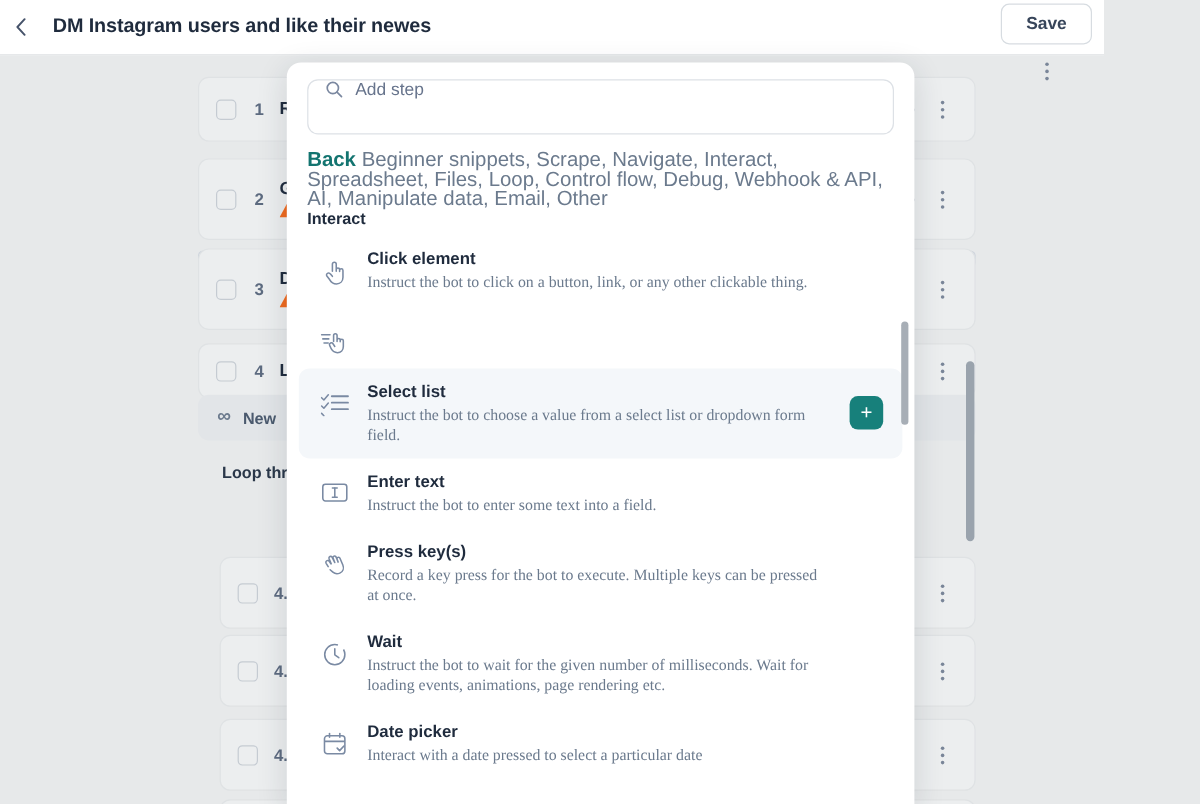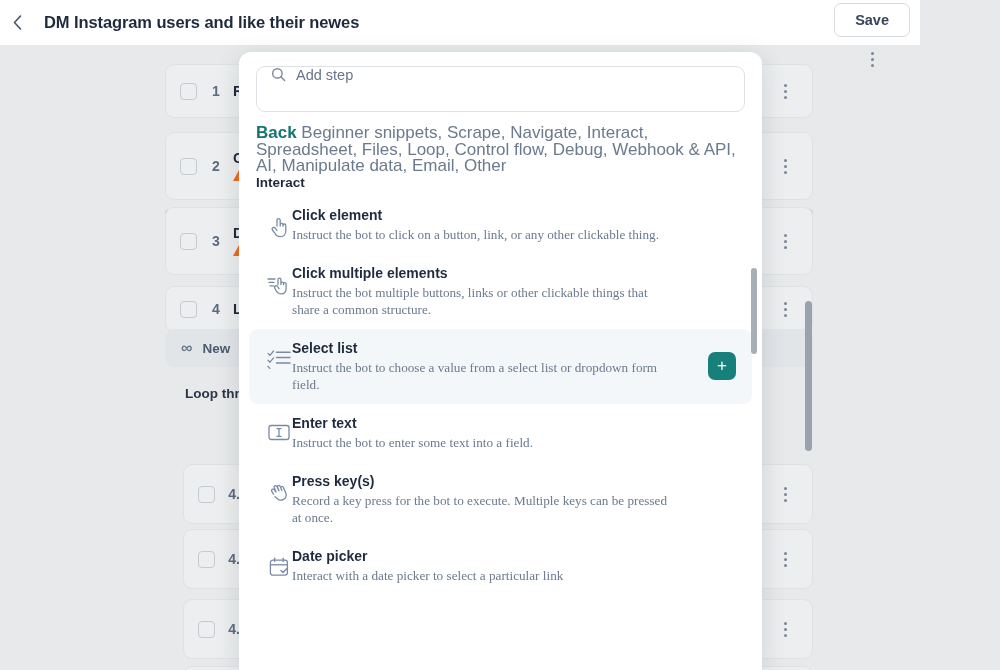--- a/index.html
+++ b/index.html
@@ -139,21 +139,21 @@
   .crumbs .cat { cursor: pointer; }
 
   .list {
     flex: 1 1 auto; margin-top: 0; overflow: hidden; position: relative;
   }
   .section-head {
     font-size: 13.5px; font-weight: 700; color: #1f2b3d;
     padding: 0 17px 6px 17px;
   }
   .item {
-    display: flex; align-items: flex-start; 
+    display: flex; align-items: flex-start; gap: 14px;
     padding: 11px 17px 11px 17px; margin: 0 10px; border-radius: 9px;
     position: relative;
   }
   .item.sel { background: #f4f7fa; }
   .item-ico {
     width: 26px; flex: 0 0 26px; display: flex; justify-content: center;
     align-items: center; color: #7a8aa3; padding-top: 9px;
   }
   .item-txt { flex: 1 1 auto; min-width: 0; }
   .item-title { font-size: 14px; font-weight: 700; color: #1f2b3d; }
@@ -361,24 +361,20 @@
           </div>
           <div class="item">
             <div class="item-ico">
               <svg width="24" height="22" viewBox="0 0 24 22">
                 <path d="M11 10.6V5.6a1.45 1.45 0 1 1 2.9 0v5m0-1.2a1.3 1.3 0 0 1 2.6 0v1.3m0-.7a1.3 1.3 0 0 1 2.6 0v4.8c0 3-2 5.1-4.9 5.1-2.7 0-4.1-1.3-5.1-3.1l-1.3-2.8c-.5-.9-.2-1.8.7-2.2.8-.3 1.6 0 2 .7l1.5 2.2" fill="none" stroke="#7a8aa3" stroke-width="1.3" stroke-linecap="round" stroke-linejoin="round"></path>
                 <line x1="1" y1="5" x2="8" y2="5" stroke="#7a8aa3" stroke-width="1.3" stroke-linecap="round"></line>
                 <line x1="2" y1="8.4" x2="7" y2="8.4" stroke="#7a8aa3" stroke-width="1.3" stroke-linecap="round"></line>
                 <line x1="3" y1="11.8" x2="6.5" y2="11.8" stroke="#7a8aa3" stroke-width="1.3" stroke-linecap="round"></line>
               </svg>
             </div>
-            <div class="item-txt">
-              <div class="item-title">Click multiple elements</div>
-              <div class="item-desc">Instruct the bot multiple buttons, links or other clickable things that share a common structure.</div>
-            </div>
           </div>
           <div class="item sel">
             <div class="item-ico">
               <svg width="24" height="20" viewBox="0 0 24 20">
                 <path d="M1 4.4l1.9 1.9L6.6 2" fill="none" stroke="#7a8aa3" stroke-width="1.3" stroke-linecap="round" stroke-linejoin="round"></path>
                 <path d="M1 11.3l1.9 1.9 3.7-4.3" fill="none" stroke="#7a8aa3" stroke-width="1.3" stroke-linecap="round" stroke-linejoin="round"></path>
                 <path d="M1 17.5l1.9 1.9" fill="none" stroke="#7a8aa3" stroke-width="1.3" stroke-linecap="round"></path>
                 <line x1="9.5" y1="3.2" x2="23" y2="3.2" stroke="#7a8aa3" stroke-width="1.5" stroke-linecap="round"></line>
                 <line x1="9.5" y1="8.6" x2="23" y2="8.6" stroke="#7a8aa3" stroke-width="1.5" stroke-linecap="round"></line>
                 <line x1="9.5" y1="14" x2="23" y2="14" stroke="#7a8aa3" stroke-width="1.5" stroke-linecap="round"></line>
@@ -410,31 +406,43 @@
                 <path d="M5.5 12.2 3.8 9.4c-.5-.9-.2-1.8.7-2.2.8-.3 1.6 0 2 .7l1.3 2M8 9.8 6.2 5.5a1.4 1.4 0 0 1 2.5-1.2l2.1 4.1M11 8.8 9.6 5.3a1.35 1.35 0 1 1 2.5-1l1.6 3.7M13.8 8.4l-.9-2.2a1.3 1.3 0 1 1 2.4-1l2.4 5.6c1.1 2.7.2 5.6-2.5 6.8-2.5 1.1-4.3.5-5.8-.8l-2.3-2" fill="none" stroke="#7a8aa3" stroke-width="1.3" stroke-linecap="round" stroke-linejoin="round"></path>
               </svg>
             </div>
             <div class="item-txt">
               <div class="item-title">Press key(s)</div>
               <div class="item-desc">Record a key press for the bot to execute. Multiple keys can be pressed at once.</div>
             </div>
           </div>
           <div class="item">
             <div class="item-ico">
+              <svg width="21" height="21" viewBox="0 0 21 21">
+                <circle cx="10" cy="10.5" r="8.4" fill="none" stroke="#7a8aa3" stroke-width="1.3" stroke-dasharray="42 6"></circle>
+                <path d="M10 5.6v5.1l3.3 2.4" fill="none" stroke="#7a8aa3" stroke-width="1.3" stroke-linecap="round" stroke-linejoin="round"></path>
+              </svg>
+            </div>
+            <div class="item-txt">
+              <div class="item-title">Wait</div>
+              <div class="item-desc">Instruct the bot to wait for the given number of milliseconds. Wait for loading events, animations, page rendering etc.</div>
+            </div>
+          </div>
+          <div class="item">
+            <div class="item-ico">
               <svg width="21" height="20" viewBox="0 0 21 20">
                 <rect x="1.4" y="3.2" width="17" height="15" rx="2.4" fill="none" stroke="#7a8aa3" stroke-width="1.3"></rect>
                 <line x1="1.4" y1="7.8" x2="18.4" y2="7.8" stroke="#7a8aa3" stroke-width="1.3"></line>
                 <line x1="5.6" y1="1.2" x2="5.6" y2="4.4" stroke="#7a8aa3" stroke-width="1.3" stroke-linecap="round"></line>
                 <line x1="14.2" y1="1.2" x2="14.2" y2="4.4" stroke="#7a8aa3" stroke-width="1.3" stroke-linecap="round"></line>
                 <path d="M12 13.5l2 2 3.6-3.8" fill="none" stroke="#7a8aa3" stroke-width="1.4" stroke-linecap="round" stroke-linejoin="round"></path>
               </svg>
             </div>
             <div class="item-txt">
               <div class="item-title">Date picker</div>
-              <div class="item-desc">Interact with a date picker to select a particular link</div>
+              <div class="item-desc">Interact with a date pressed to select a particular date</div>
             </div>
           </div>
         </div>
     </div>
 
     <div class="modal-scroll"></div>
   </div>
 
 </div>
 

